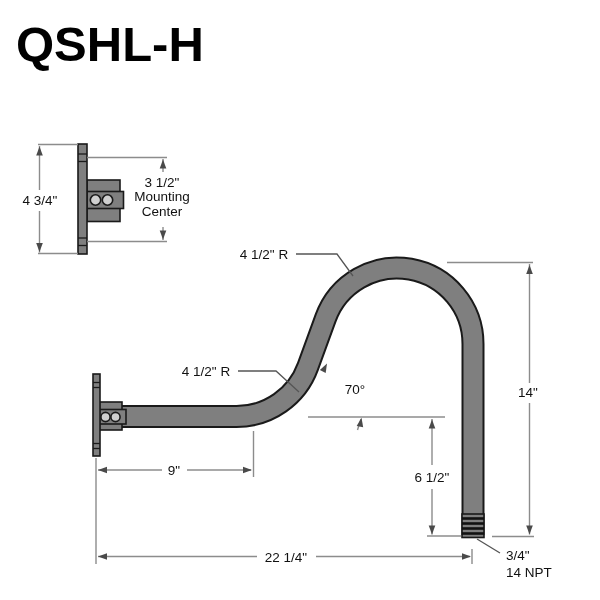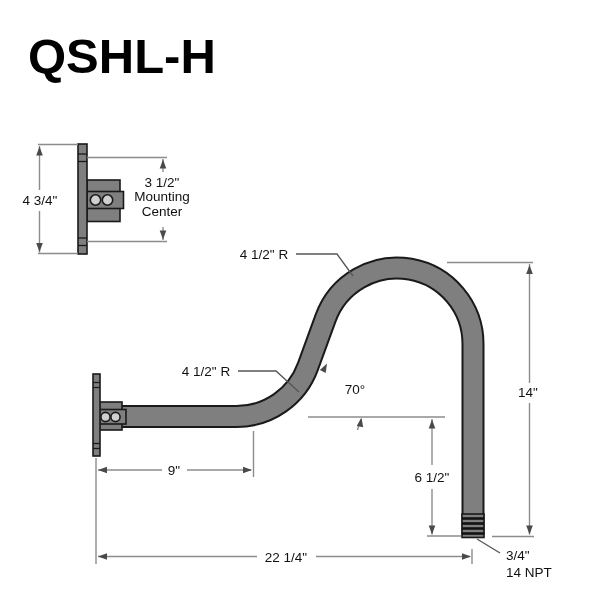--- a/index.html
+++ b/index.html
@@ -8,21 +8,21 @@
     width: 600px;
     height: 600px;
     background: #ffffff;
     overflow: hidden;
     font-family: "Liberation Sans", sans-serif;
   }
   #page-title {
     position: absolute;
     left: 16px;
     top: 20px;
-    margin: 12px;
+    margin: 0;
     font-family: "Liberation Sans", sans-serif;
     font-size: 49px;
     font-weight: bold;
     letter-spacing: 0px;
     color: #000000;
     line-height: 1;
   }
   svg { position: absolute; left: 0; top: 0; }
   .dim   { stroke: #8c8c8c; stroke-width: 1.4; fill: none; }
   .lead  { stroke: #555555; stroke-width: 1.3; fill: none; }

